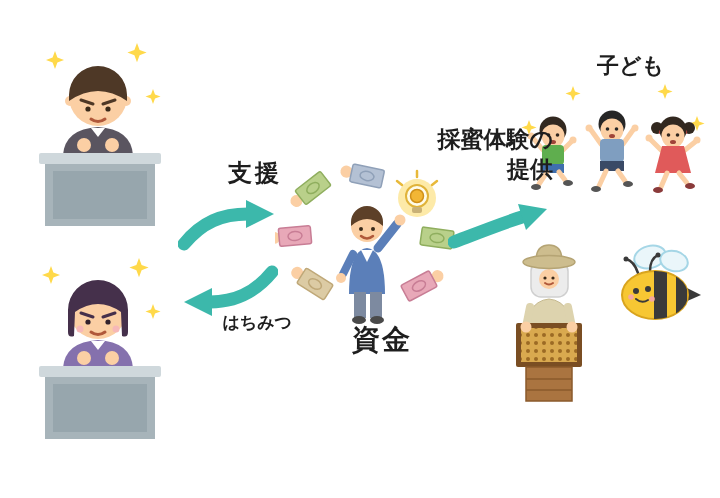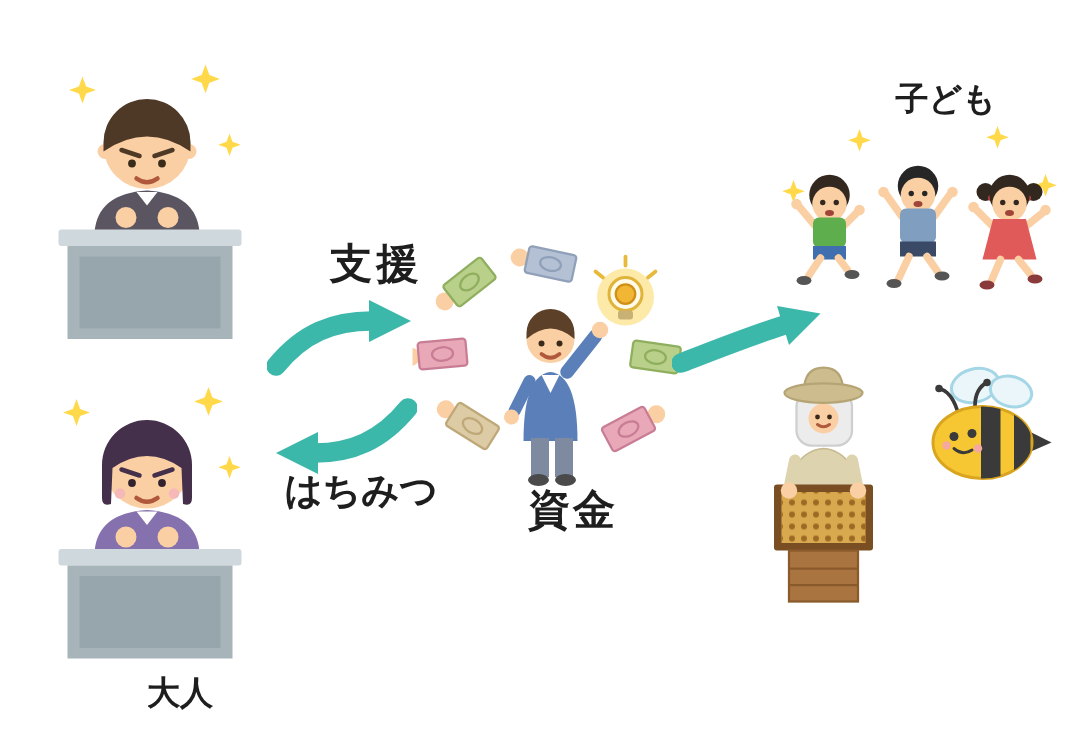--- a/index.html
+++ b/index.html
@@ -1,21 +1,21 @@
 <!DOCTYPE html>
 <html style="--arrow: #3cb8ab; --desk: #a7b4ba; --bee: #f7c733; --bulb: #fdeaa8; --background: #ffffff;"><head>
 <meta charset="utf-8">
 <style>
   html,body{margin:0;padding:0;background:#fff;}
   body{font-family:"Liberation Sans","DejaVu Sans",sans-serif;}
   .canvas{position:relative;width:720px;height:498px;background:var(--background,#fff);overflow:hidden;}
   .abs{position:absolute;}
   .label{position:absolute;color:#1e1e1e;font-weight:600;text-align:right;line-height:1.25;}
-  .lbl-support{left:182px;top:158px;width:100px;font-size:28px;letter-spacing:3px;}
-  .lbl-honey{left:168px;top:312px;width:124px;font-size:25px;}
+  .lbl-support{left:182px;top:158px;width:100px;font-size:24px;letter-spacing:3px;}
+  .lbl-honey{left:168px;top:312px;width:124px;font-size:17px;}
   .lbl-funds{left:312px;top:322px;width:100px;font-size:28px;letter-spacing:2px;}
   .lbl-experience{left:403px;top:124px;width:150px;font-size:23px;line-height:30px;}
   .lbl-children{left:572px;top:52px;width:92px;font-size:22px;}
   .lbl-adults{left:50px;top:448px;width:92px;font-size:22px;}
   .arrow-stroke{stroke:var(--arrow,#3cb8ab);fill:none;stroke-linecap:round;}
   .arrow-fill{fill:var(--arrow,#3cb8ab);}
   svg{display:block;width:100%;height:100%;}
 </style>
 </head>
 <body>
@@ -276,16 +276,19 @@
   <div class="abs" style="left:448px;top:192px;width:110px;height:60px;">
     <svg viewBox="0 0 110 60">
       <path class="arrow-stroke" d="M6 50 C32 40 52 32 74 25" stroke-width="13"></path>
       <polygon class="arrow-fill" points="70,12 99,17 78,38"></polygon>
     </svg>
   </div>
 
   <div class="label lbl-support">支援</div>
   <div class="label lbl-honey">はちみつ</div>
   <div class="label lbl-funds">資金</div>
+  <div class="label lbl-experience">
+    <div>採蜜体験の</div>
+    <div>提供</div>
+  </div>
   <div class="label lbl-children">子ども</div>
-  <div class="label lbl-adults">大人</div>
 
 </div>
 
 </body></html>

